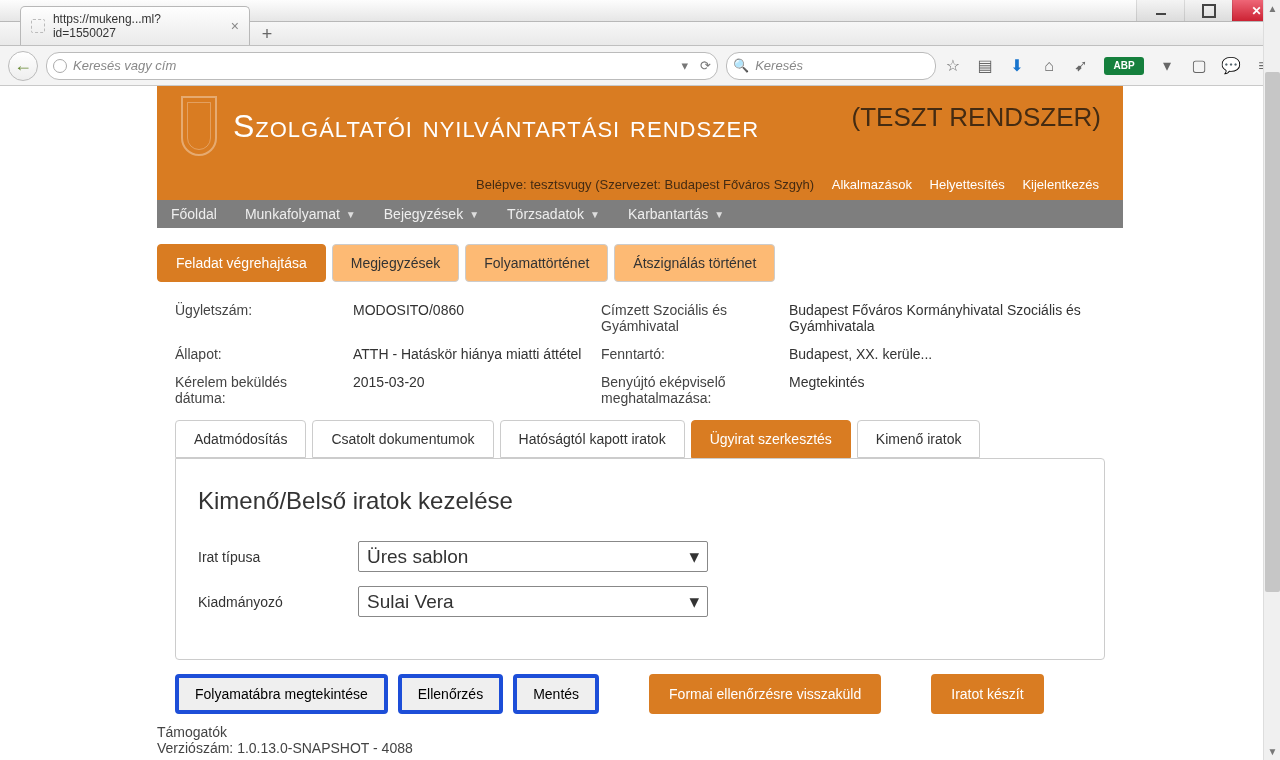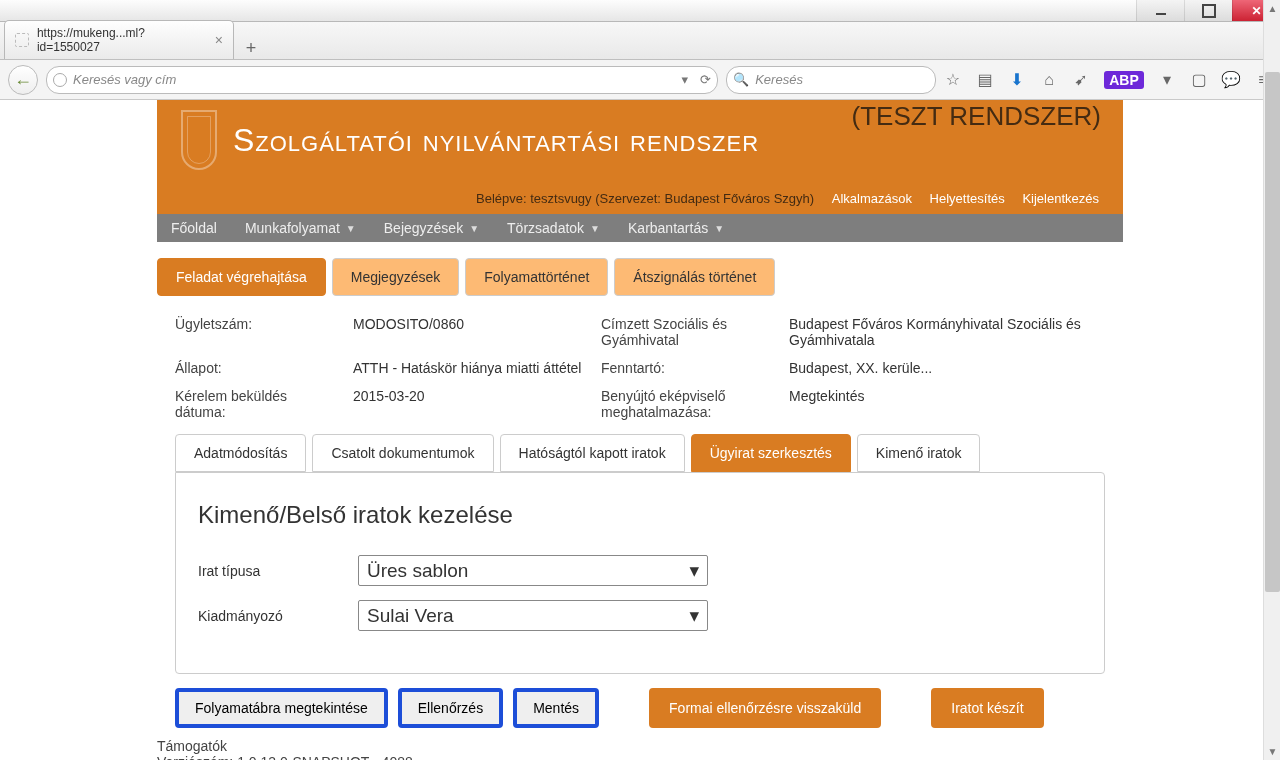--- a/index.html
+++ b/index.html
@@ -20,22 +20,22 @@
 }
 .window-controls .wc {
   width:48px; display:flex; align-items:center; justify-content:center;
   border-left:1px solid rgba(0,0,0,.1);
   background:linear-gradient(#f4f4f4,#dcdcdc);
 }
 .window-controls .wc.min::before{content:"";width:10px;height:2px;background:#444;margin-top:6px;}
 .window-controls .wc.max::before{content:"";width:10px;height:10px;border:2px solid #444;}
 .window-controls .wc.close{background:linear-gradient(#e67,#c23);color:#fff;font-weight:bold;}
 .tabbar{
-  height:38px;background:linear-gradient(#f7f7f7,#e9e9e9);
-  display:flex;align-items:flex-end;padding:0 4px;border-bottom:1px solid #bfbfbf;
+  height:24px;background:linear-gradient(#f7f7f7,#e9e9e9);
+  display:flex;align-items:flex-end;padding:0 20px;border-bottom:1px solid #bfbfbf;
   font-size:12px;
 }
 .tabbar .tab{
   background:linear-gradient(#fefefe,#eaeaea);
   border:1px solid #b8b8b8;border-bottom:none;
   border-radius:5px 5px 0 0;padding:5px 10px;display:flex;align-items:center;gap:8px;
   max-width:230px;
 }
 .tabbar .tab .fav{width:14px;height:14px;border:1px dashed #bbb;border-radius:2px;}
 .tabbar .tab .x{color:#888;cursor:pointer;font-size:14px;}
@@ -54,39 +54,39 @@
   font-style:italic;
 }
 .urlbox{flex:1;}
 .urlbox .globe{width:14px;height:14px;border:1px solid #aaa;border-radius:50%;}
 .urlbox .dd{color:#777;margin-left:auto;font-style:normal;}
 .urlbox .reload{color:#777;font-style:normal;margin-left:6px;}
 .searchbox{width:210px;}
 .searchbox .mag{font-style:normal;color:#888;}
 .toolbar-icons{display:flex;align-items:center;gap:14px;color:#676767;font-size:16px;}
 .toolbar-icons span{display:inline-flex;align-items:center;justify-content:center;width:18px;height:18px;}
-.toolbar-icons .abp{background:#6d28d9;color:#fff;border-radius:3px;font-size:14px;font-weight:bold;font-style:normal;padding:1px 20px;}
+.toolbar-icons .abp{background:#15803d;color:#fff;border-radius:3px;font-size:10px;font-weight:bold;font-style:normal;padding:1px 20px;}
 .toolbar-icons .dl{color:#1874cd;}
 
 .page-wrap{width:966px;margin:0 auto;}
 .header-orange{
   background:#d97c22;color:#fff;position:relative;padding:10px 24px 8px 24px;
 }
 .header-orange .crest{
   width:36px;height:60px;display:inline-block;border:2px solid rgba(255,255,255,.5);
   border-radius:0 0 18px 18px;opacity:.7;vertical-align:middle;margin-right:12px;
   position:relative;
 }
 .header-orange .crest::before{content:"";position:absolute;inset:4px;border:1px solid rgba(255,255,255,.4);border-radius:0 0 14px 14px;}
 .header-orange .title{
   display:inline-block;vertical-align:middle;
   font-size:32px;letter-spacing:1px;font-weight:300;font-variant:small-caps;
 }
 .header-orange .test{
-  position:absolute;top:1px;right:22px;font-size:26px;color:#442b12;font-weight:400;
+  position:absolute;top:16px;right:22px;font-size:26px;color:#442b12;font-weight:400;
 }
 .loginbar{
   margin-top:14px;text-align:right;font-size:13px;color:#442b12;padding-top:6px;border-top:1px solid rgba(255,255,255,0);
 }
 .loginbar a{color:#fff;margin-left:14px;text-decoration:none;}
 .mainnav{
   background:#7e7e7e;display:flex;color:#eee;font-size:14px;
 }
 .mainnav .item{padding:6px 14px;display:flex;align-items:center;gap:6px;cursor:pointer;}
 .mainnav .caret{font-size:10px;color:#ddd;}

